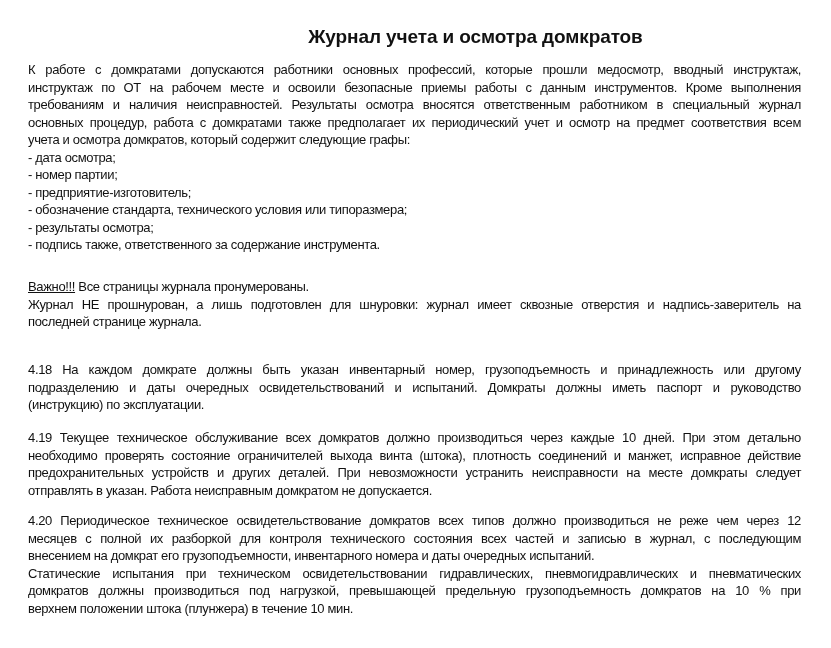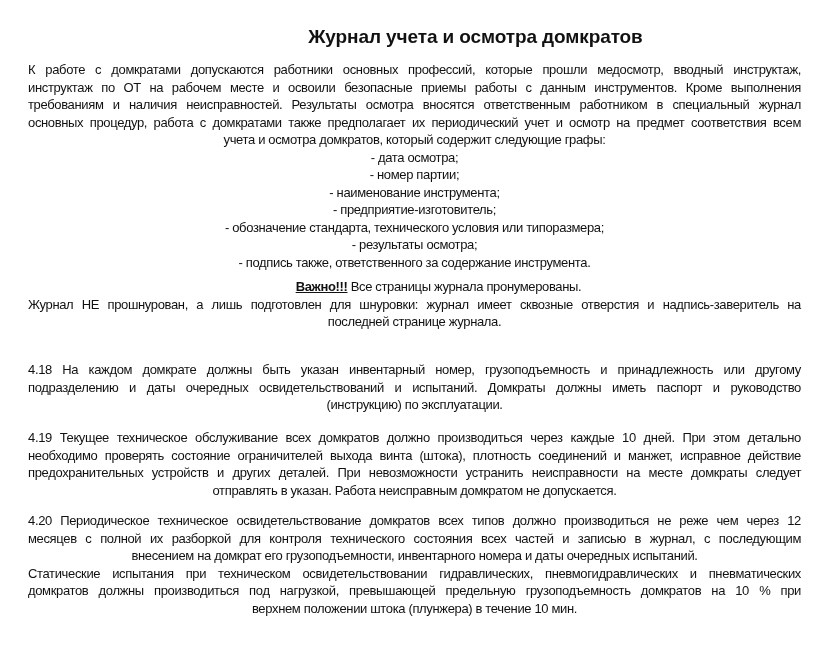--- a/index.html
+++ b/index.html
@@ -4,39 +4,38 @@
   <style>
     html, body { margin: 0; padding: 0; background: #ffffff; }
     body { width: 831px; height: 648px; overflow: hidden; position: relative;
            font-family: "Liberation Sans", sans-serif; color: #111111; }
     .page { position: absolute; left: 28px; top: 0; width: 773px; }
     .title { position: absolute; left: 0; right: 0; top: 26px; text-align: center;
              font-weight: bold; font-size: 19px; letter-spacing: -0.1px; padding-left: 122px; box-sizing: border-box; width: 773px; }
     .block { position: absolute; left: 0; width: 773px; font-size: 13px; line-height: 17.5px;
              letter-spacing: -0.35px; }
     .jline { display: block; text-align: justify; text-align-last: justify; white-space: normal; }
-    .lline { display: block; text-align: center; white-space: nowrap; }
-    .u { text-decoration: underline; font-weight: bold; margin-left: 48px; }
+    .lline { display: block; text-align: left; white-space: nowrap; }
+    .u { text-decoration: underline; font-weight: normal; }
   </style>
 </head>
 <body>
 
 <div class="page">
 
   <div class="title">Журнал учета и осмотра домкратов</div>
 
   <div class="block" style="top:61px">
     <span class="jline"> К работе с домкратами допускаются работники основных профессий, которые прошли медосмотр, вводный инструктаж,</span>
     <span class="jline">инструктаж по ОТ на рабочем месте и освоили безопасные приемы работы с данным инструментов.  Кроме выполнения</span>
     <span class="jline">требованиям и наличия неисправностей. Результаты осмотра вносятся ответственным работником в специальный журнал</span>
     <span class="jline">основных процедур, работа с домкратами также предполагает их периодический учет и осмотр на предмет соответствия всем</span>
     <span class="lline">учета и осмотра домкратов, который содержит следующие графы:</span>
     <span class="lline">- дата осмотра;</span>
     <span class="lline">- номер партии;</span>
-    <span class="lline">- наименование инструмента;</span>
     <span class="lline">- предприятие-изготовитель;</span>
     <span class="lline">- обозначение стандарта, технического условия или типоразмера;</span>
     <span class="lline">- результаты осмотра;</span>
     <span class="lline">- подпись также, ответственного за содержание инструмента.</span>
   </div>
 
   <div class="block" style="top:278px">
     <span class="lline"><span class="u">Важно!!!</span><span> Все страницы журнала пронумерованы.</span></span>
     <span class="jline">Журнал НЕ прошнурован, а лишь подготовлен для шнуровки: журнал имеет сквозные отверстия и надпись-заверитель на</span>
     <span class="lline">последней странице журнала.</span>

